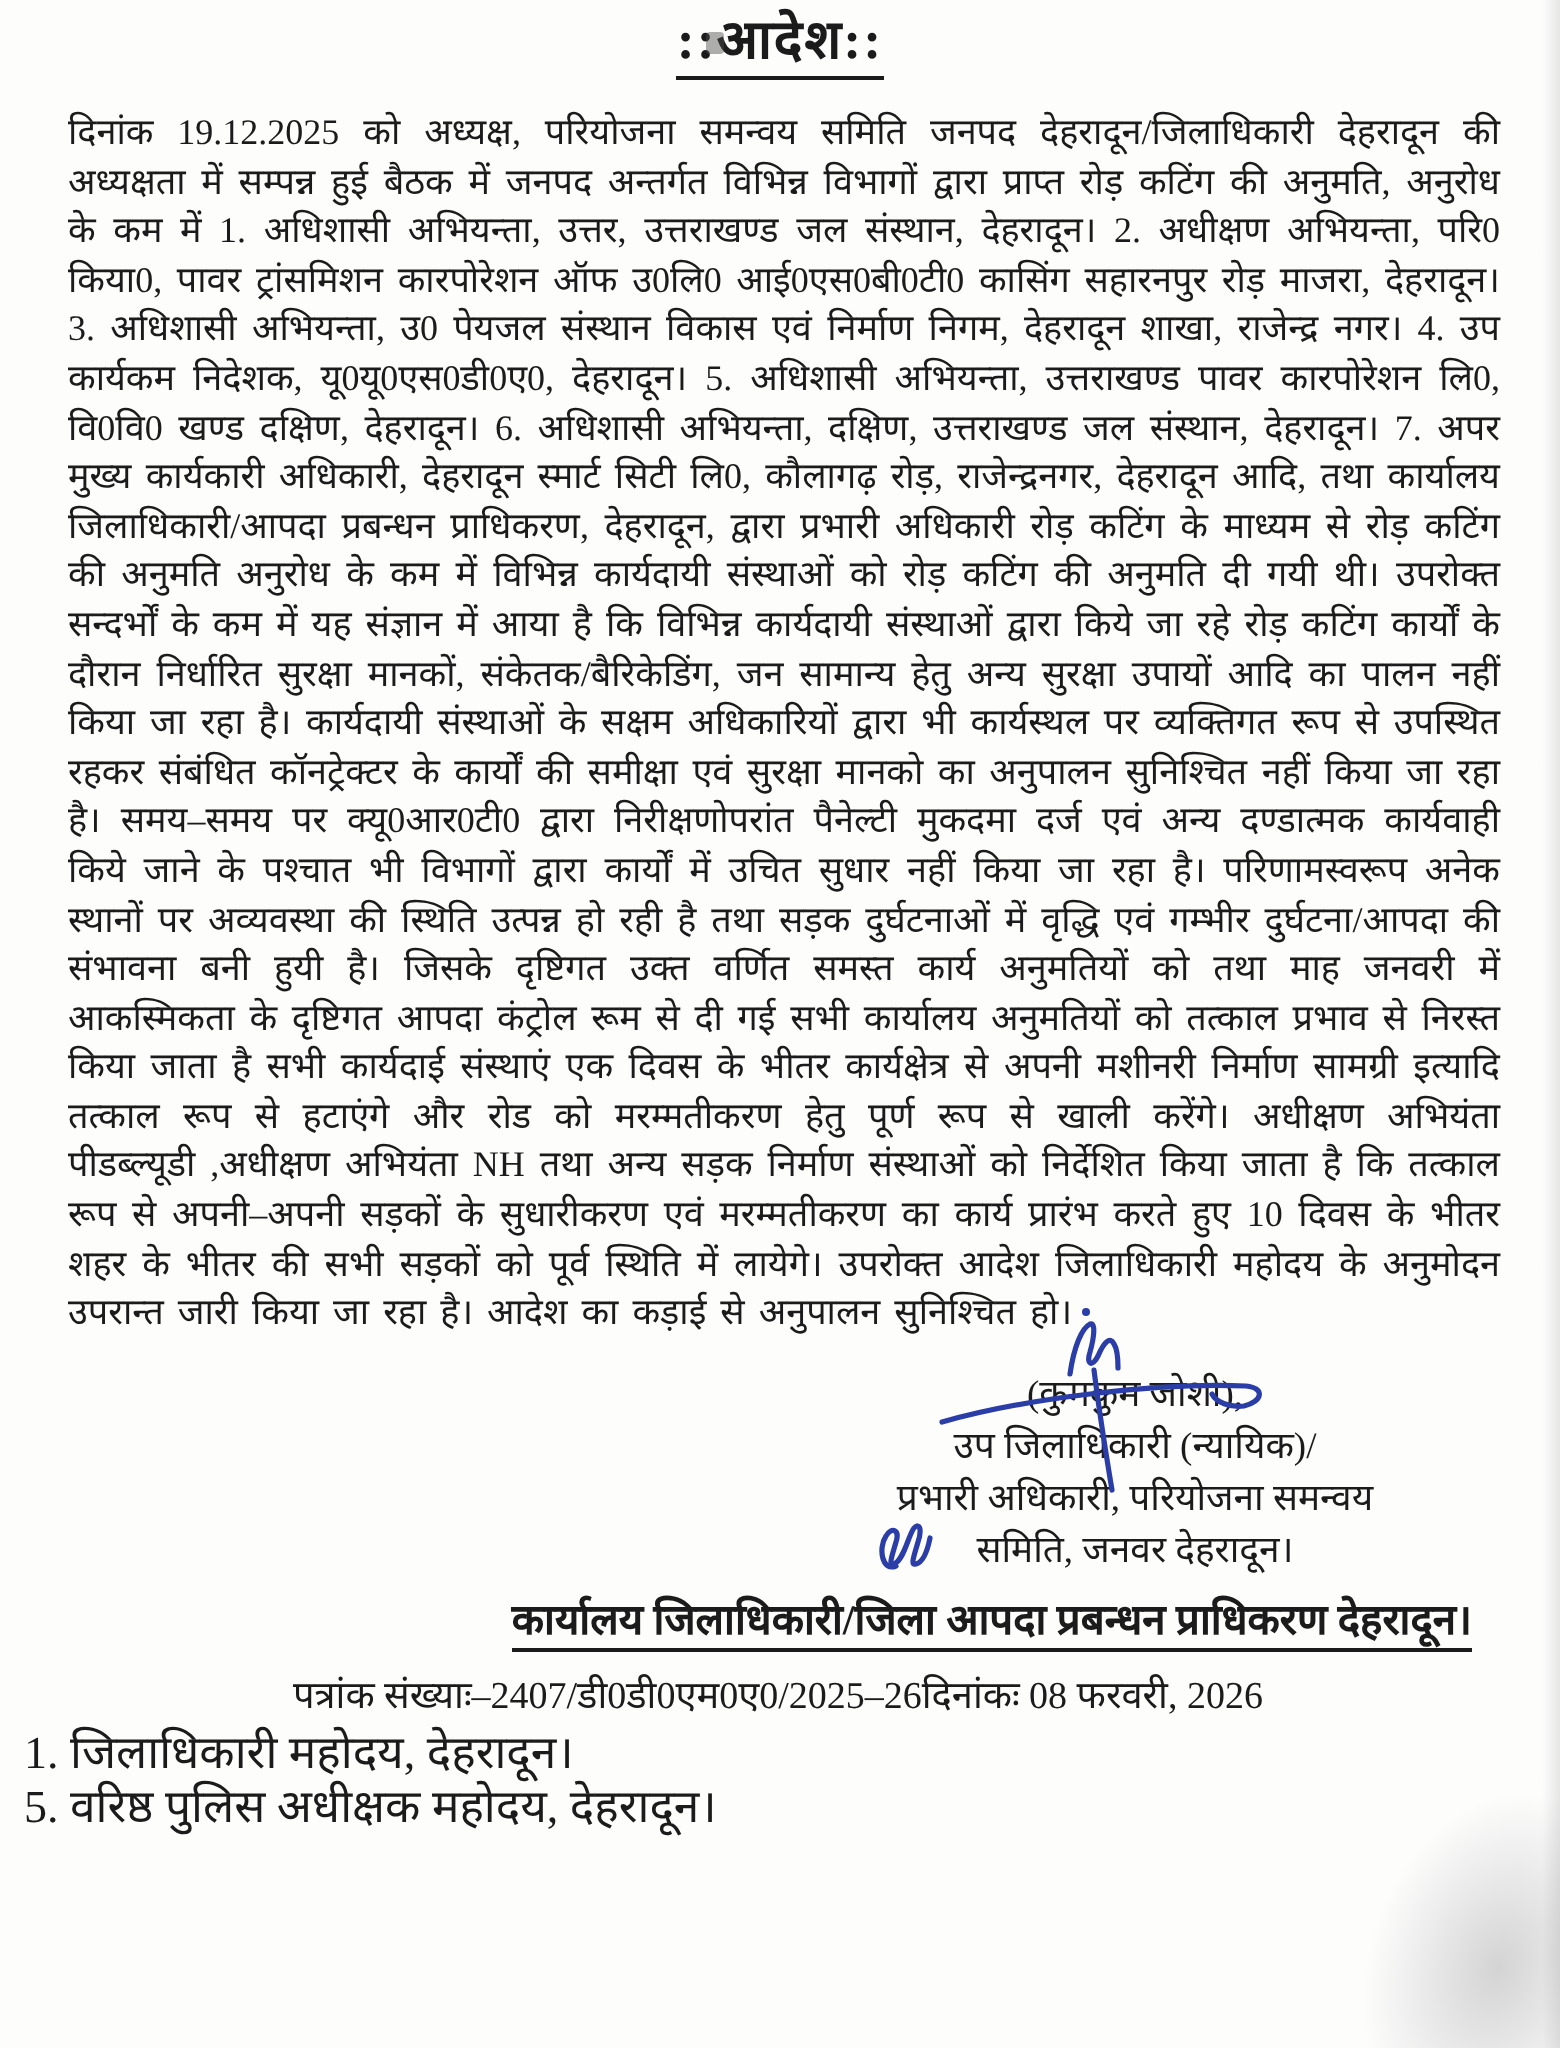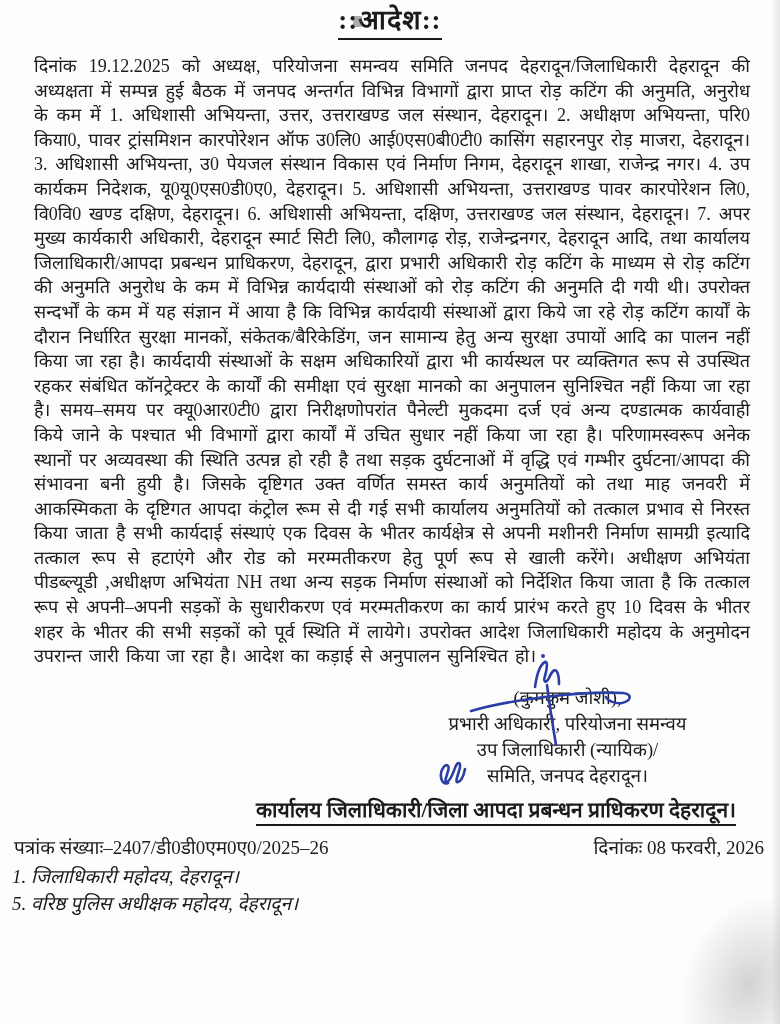--- a/index.html
+++ b/index.html
@@ -55,26 +55,26 @@
   .ink{stroke-width:2.6;fill:none;stroke-linecap:round;stroke-linejoin:round;}
   .office-heading-wrap{ text-align:right; margin-top:6px; }
   .office-heading{
     display:inline-block;
     transform:translateX(-44px);
     font-size:21px;font-weight:bold;
     border-bottom:2.5px solid #1b1b1b;
     padding-bottom:1px;
   }
   .ref-row{
-    display:flex;justify-content:space-between;
+    display:flex;justify-content:center;
     margin:8px 16px 0 14px;
     font-size:19px;
   }
   .copy-line{ margin:7px 16px 0 8px; font-size:19px; }
-  .recipients{ margin:3px 16px 0 12px; font-size:19px; line-height:27.5px;font-style:italic; }
+  .recipients{ margin:3px 16px 0 12px; font-size:23px; line-height:27.5px; }
   .corner-shade{
     position:absolute;right:-34px;bottom:-50px;width:130px;height:180px;
     background:radial-gradient(closest-side, rgba(115,115,122,0.30), rgba(115,115,122,0));
     transform:rotate(18deg);
     pointer-events:none;
   }
 </style>
 </head>
 <body>
 
@@ -89,27 +89,27 @@
   <div class="body-text">दिनांक 19.12.2025 को अध्यक्ष, परियोजना समन्वय समिति जनपद देहरादून/जिलाधिकारी देहरादून की अध्यक्षता में सम्पन्न हुई बैठक में जनपद अन्तर्गत विभिन्न विभागों द्वारा प्राप्त रोड़ कटिंग की अनुमति, अनुरोध के कम में 1. अधिशासी अभियन्ता, उत्तर, उत्तराखण्ड जल संस्थान, देहरादून। 2. अधीक्षण अभियन्ता, परि0 किया0, पावर ट्रांसमिशन कारपोरेशन ऑफ उ0लि0 आई0एस0बी0टी0 कासिंग सहारनपुर रोड़ माजरा, देहरादून। 3. अधिशासी अभियन्ता, उ0 पेयजल संस्थान विकास एवं निर्माण निगम, देहरादून शाखा, राजेन्द्र नगर। 4. उप कार्यकम निदेशक, यू0यू0एस0डी0ए0, देहरादून। 5. अधिशासी अभियन्ता, उत्तराखण्ड पावर कारपोरेशन लि0, वि0वि0 खण्ड दक्षिण, देहरादून। 6. अधिशासी अभियन्ता, दक्षिण, उत्तराखण्ड जल संस्थान, देहरादून। 7. अपर मुख्य कार्यकारी अधिकारी, देहरादून स्मार्ट सिटी लि0, कौलागढ़ रोड़, राजेन्द्रनगर, देहरादून आदि, तथा कार्यालय जिलाधिकारी/आपदा प्रबन्धन प्राधिकरण, देहरादून, द्वारा प्रभारी अधिकारी रोड़ कटिंग के माध्यम से रोड़ कटिंग की अनुमति अनुरोध के कम में विभिन्न कार्यदायी संस्थाओं को रोड़ कटिंग की अनुमति दी गयी थी। उपरोक्त सन्दर्भों के कम में यह संज्ञान में आया है कि विभिन्न कार्यदायी संस्थाओं द्वारा किये जा रहे रोड़ कटिंग कार्यों के दौरान निर्धारित सुरक्षा मानकों, संकेतक/बैरिकेडिंग, जन सामान्य हेतु अन्य सुरक्षा उपायों आदि का पालन नहीं किया जा रहा है। कार्यदायी संस्थाओं के सक्षम अधिकारियों द्वारा भी कार्यस्थल पर व्यक्तिगत रूप से उपस्थित रहकर संबंधित कॉनट्रेक्टर के कार्यों की समीक्षा एवं सुरक्षा मानको का अनुपालन सुनिश्चित नहीं किया जा रहा है। समय–समय पर क्यू0आर0टी0 द्वारा निरीक्षणोपरांत पैनेल्टी मुकदमा दर्ज एवं अन्य दण्डात्मक कार्यवाही किये जाने के पश्चात भी विभागों द्वारा कार्यों में उचित सुधार नहीं किया जा रहा है। परिणामस्वरूप अनेक स्थानों पर अव्यवस्था की स्थिति उत्पन्न हो रही है तथा सड़क दुर्घटनाओं में वृद्धि एवं गम्भीर दुर्घटना/आपदा की संभावना बनी हुयी है। जिसके दृष्टिगत उक्त वर्णित समस्त कार्य अनुमतियों को तथा माह जनवरी में आकस्मिकता के दृष्टिगत आपदा कंट्रोल रूम से दी गई सभी कार्यालय अनुमतियों को तत्काल प्रभाव से निरस्त किया जाता है सभी कार्यदाई संस्थाएं एक दिवस के भीतर कार्यक्षेत्र से अपनी मशीनरी निर्माण सामग्री इत्यादि तत्काल रूप से हटाएंगे और रोड को मरम्मतीकरण हेतु पूर्ण रूप से खाली करेंगे। अधीक्षण अभियंता पीडब्ल्यूडी ,अधीक्षण अभियंता NH तथा अन्य सड़क निर्माण संस्थाओं को निर्देशित किया जाता है कि तत्काल रूप से अपनी–अपनी सड़कों के सुधारीकरण एवं मरम्मतीकरण का कार्य प्रारंभ करते हुए 10 दिवस के भीतर शहर के भीतर की सभी सड़कों को पूर्व स्थिति में लायेगे। उपरोक्त आदेश जिलाधिकारी महोदय के अनुमोदन उपरान्त जारी किया जा रहा है। आदेश का कड़ाई से अनुपालन सुनिश्चित हो।</div>
 
   <div class="sig-block">
     <svg class="sig-ink" viewBox="0 0 224 110" xmlns="http://www.w3.org/2000/svg">
       <circle cx="90" cy="5" r="2" fill="#2b3da6"></circle>
       <path class="ink" stroke="#2b3da6" d="M82 36 C84 22 88 13 92 11 C95 10 94 18 92 25 C90 31 93 33 96 27 C99 20 102 17 104 21 C106 24 106 29 106 33"></path>
       <path class="ink" stroke="#2b3da6" d="M94 34 C96 50 99 70 103 94"></path>
       <path class="ink" stroke="#2b3da6" d="M18 60 C60 48 128 40 170 42 C180 43 178 50 169 52 C162 53 155 50 153 46"></path>
     </svg>
     <div class="sig-line">(कुमकुम जोशी),</div>
+    <div class="sig-line">उप जिलाधिकारी (न्यायिक)/</div>
     <div class="sig-line">प्रभारी अधिकारी, परियोजना समन्वय</div>
-    <div class="sig-line">उप जिलाधिकारी (न्यायिक)/</div>
     <div class="sig-line last">
       <svg class="init-ink" viewBox="0 0 36 30" xmlns="http://www.w3.org/2000/svg">
         <path class="ink" stroke="#2b3da6" stroke-width="2.2" d="M13 23 C6 26 4 14 8 8 C11 3 15 5 13 11 C11 18 9 23 12 22 C17 20 19 8 22 4 C25 1 26 5 24 11 C22 18 20 23 23 22 C27 21 29 14 30 9"></path>
       </svg>
-      <span>समिति, जनपद देहरादून।</span>
+      <span>समिति, जनवर देहरादून।</span>
     </div>
   </div>
 
   <div class="office-heading-wrap">
     <span class="office-heading">कार्यालय जिलाधिकारी/जिला आपदा प्रबन्धन प्राधिकरण देहरादून।</span>
   </div>
 
   <div class="ref-row">
     <span class="ref-no">पत्रांक संख्याः–2407/डी0डी0एम0ए0/2025–26</span>
     <span class="ref-date">दिनांकः 08 फरवरी, 2026</span>

